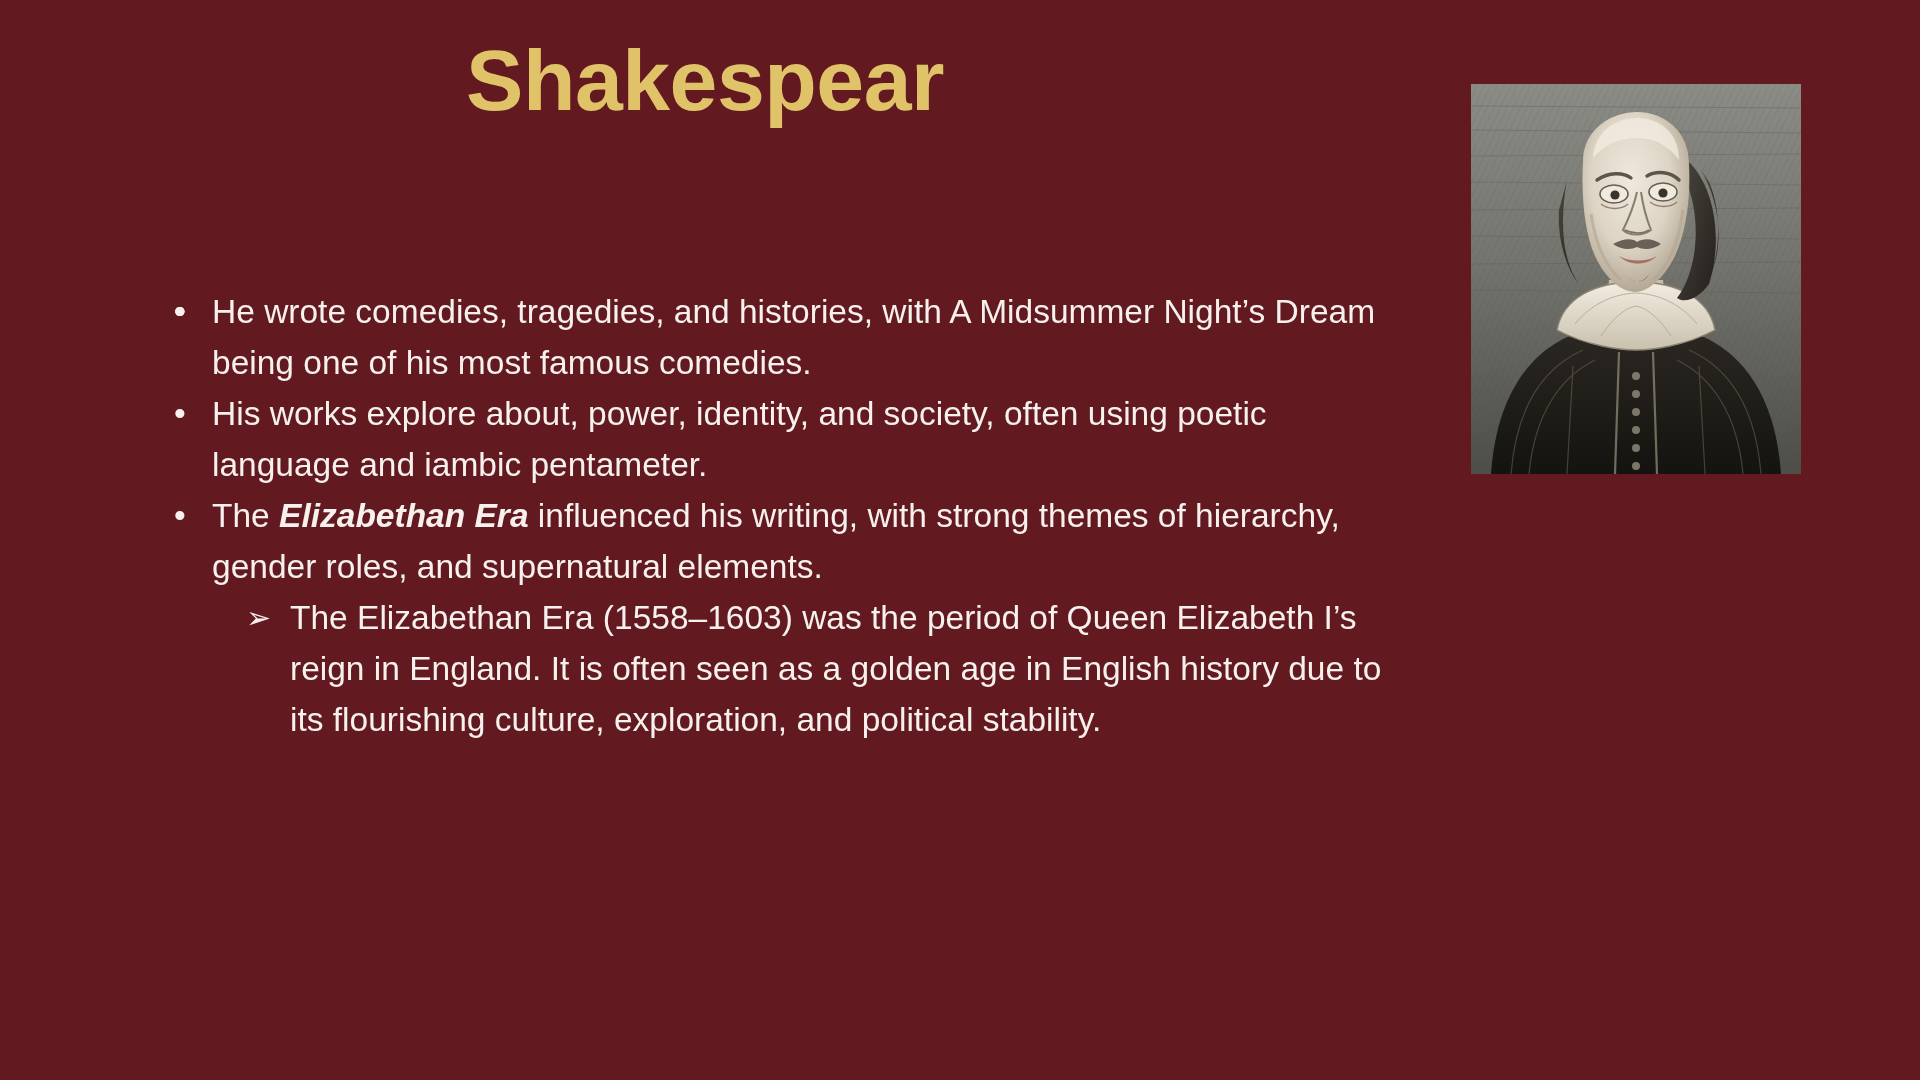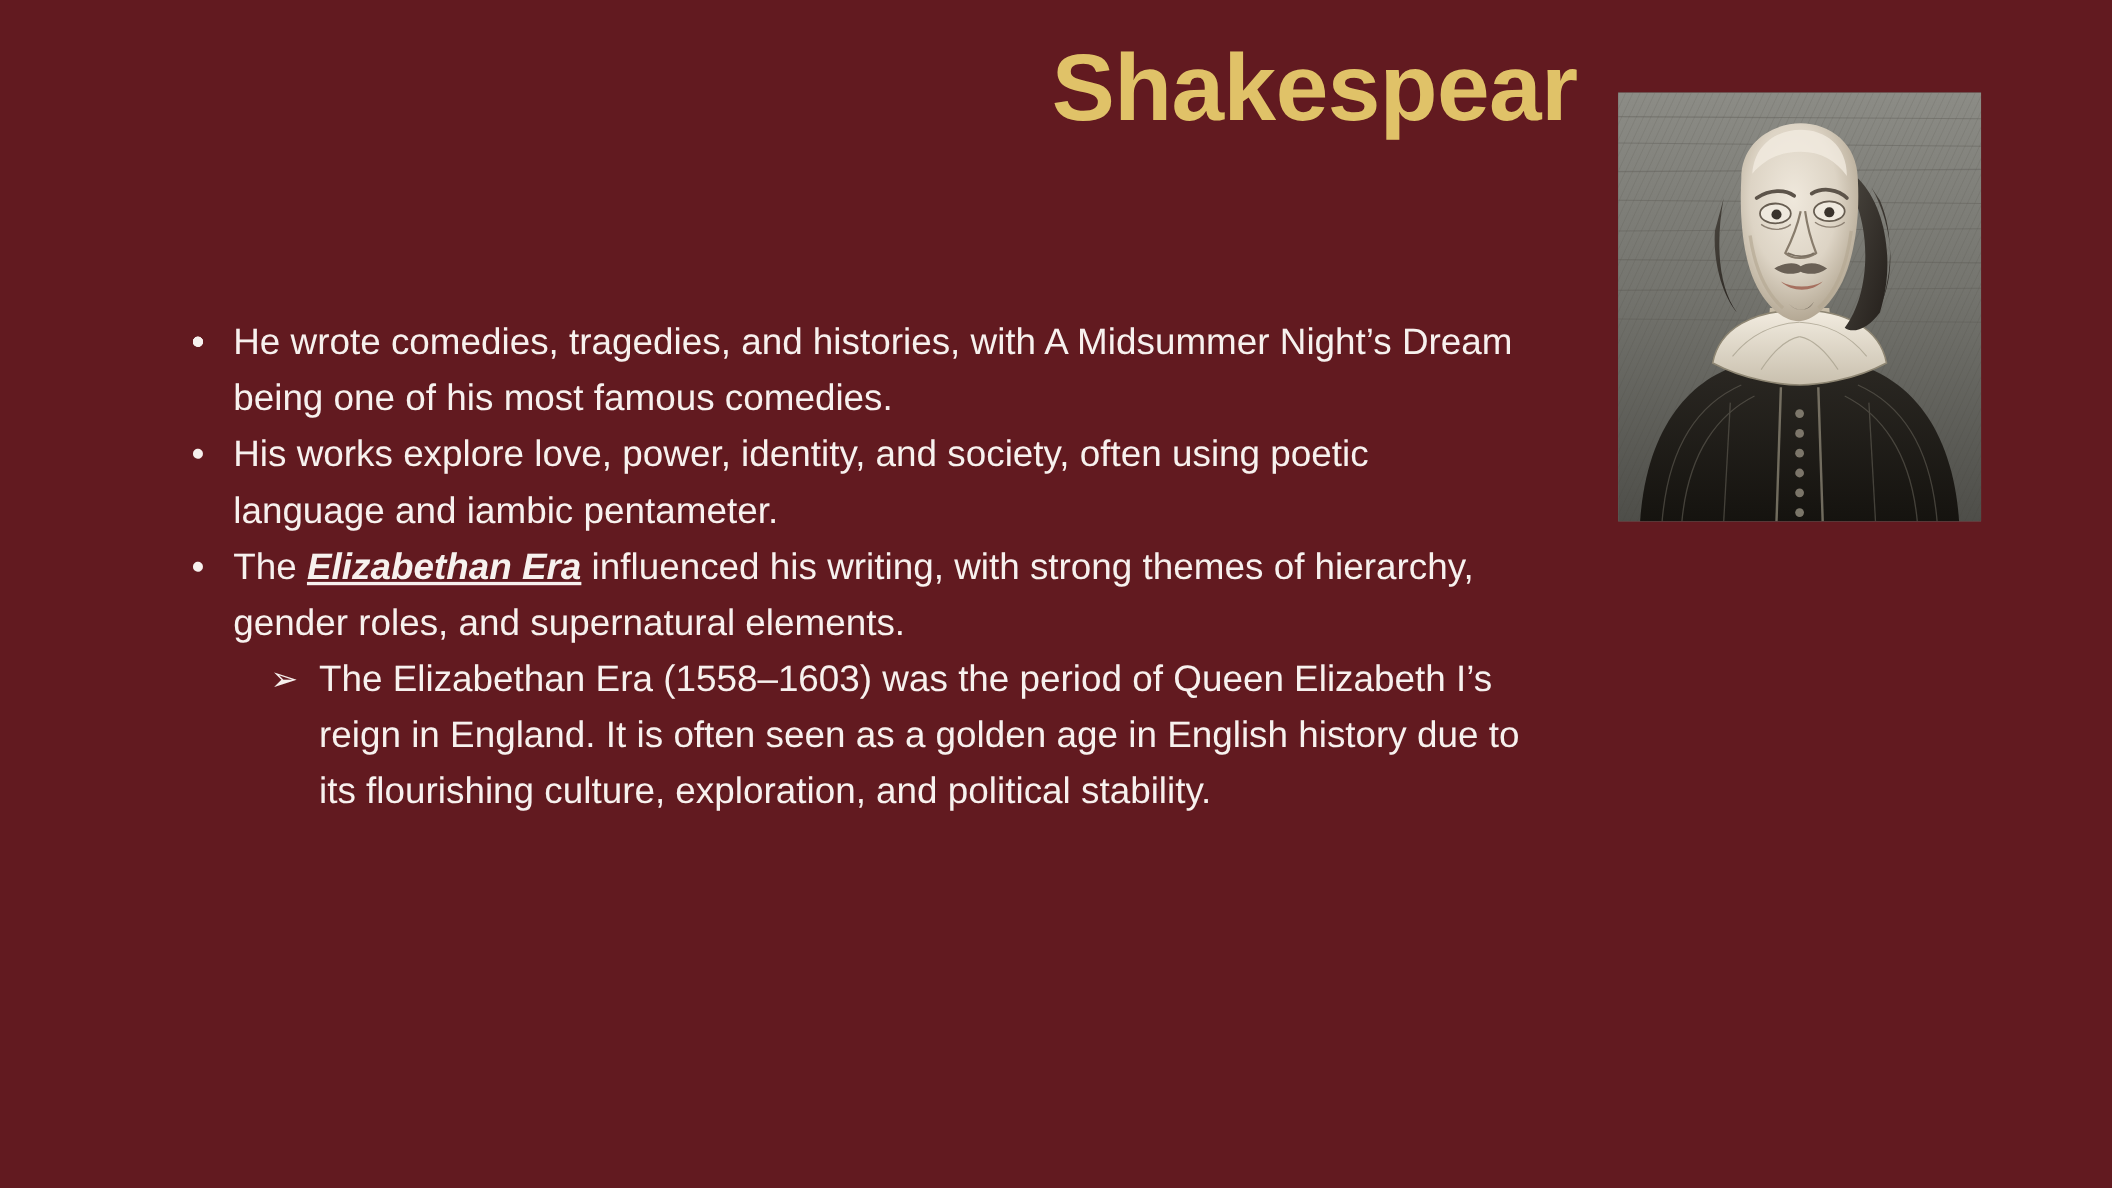--- a/index.html
+++ b/index.html
@@ -19,28 +19,27 @@
     background: #621a20;
     box-sizing: border-box;
   }
 
   
   .title {
     position: absolute;
     left: 0;
     top: 34px;
     width: 1410px;
-    text-align: right;
+    text-align: center;
     color: #e0c268;
     font-size: 86px;
     font-weight: bold;
     letter-spacing: -0.5px;
     line-height: 1.08;
     white-space: nowrap;
-    padding-left: 24px;
   }
 
   
   .portrait {
     position: absolute;
     left: 1471px;
     top: 84px;
     width: 330px;
     height: 390px;
     overflow: hidden;
@@ -96,21 +95,20 @@
     position: absolute;
     left: 0;
     top: 0;
     font-size: 30px;
     line-height: 51px;
     color: #f7f1ee;
   }
   .em-term {
     font-weight: bold;
     font-style: italic;
-    text-decoration: underline;
     text-underline-offset: 3px;
   }
   .txt { display: inline; }
 </style>
 </head>
 <body>
 
 <div class="slide">
 
   <div class="title">Shakespear</div>
@@ -236,21 +234,21 @@
         <span class="marker">•</span>
       </li>
 
       <li>
         <span class="marker">•</span>
         <span class="txt">He wrote comedies, tragedies, and histories, with A Midsummer Night’s Dream being one of his most famous comedies.</span>
       </li>
 
       <li>
         <span class="marker">•</span>
-        <span class="txt">His works explore love, power, identity, and society, often using poetic language and iambic pentameter.</span>
+        <span class="txt">His works explore about, power, identity, and society, often using poetic language and iambic pentameter.</span>
       </li>
 
       <li>
         <span class="marker">•</span>
         <span class="txt">The </span><span class="em-term">Elizabethan Era</span><span class="txt"> influenced his writing, with strong themes of hierarchy, gender roles, and supernatural elements.</span>
 
         <ul class="level2">
           <li>
             <span class="marker-arrow">➢</span>
             <span class="txt">The Elizabethan Era (1558–1603) was the period of Queen Elizabeth I’s reign in England. It is often seen as a golden age in English history due to its flourishing culture, exploration, and political stability.</span>

